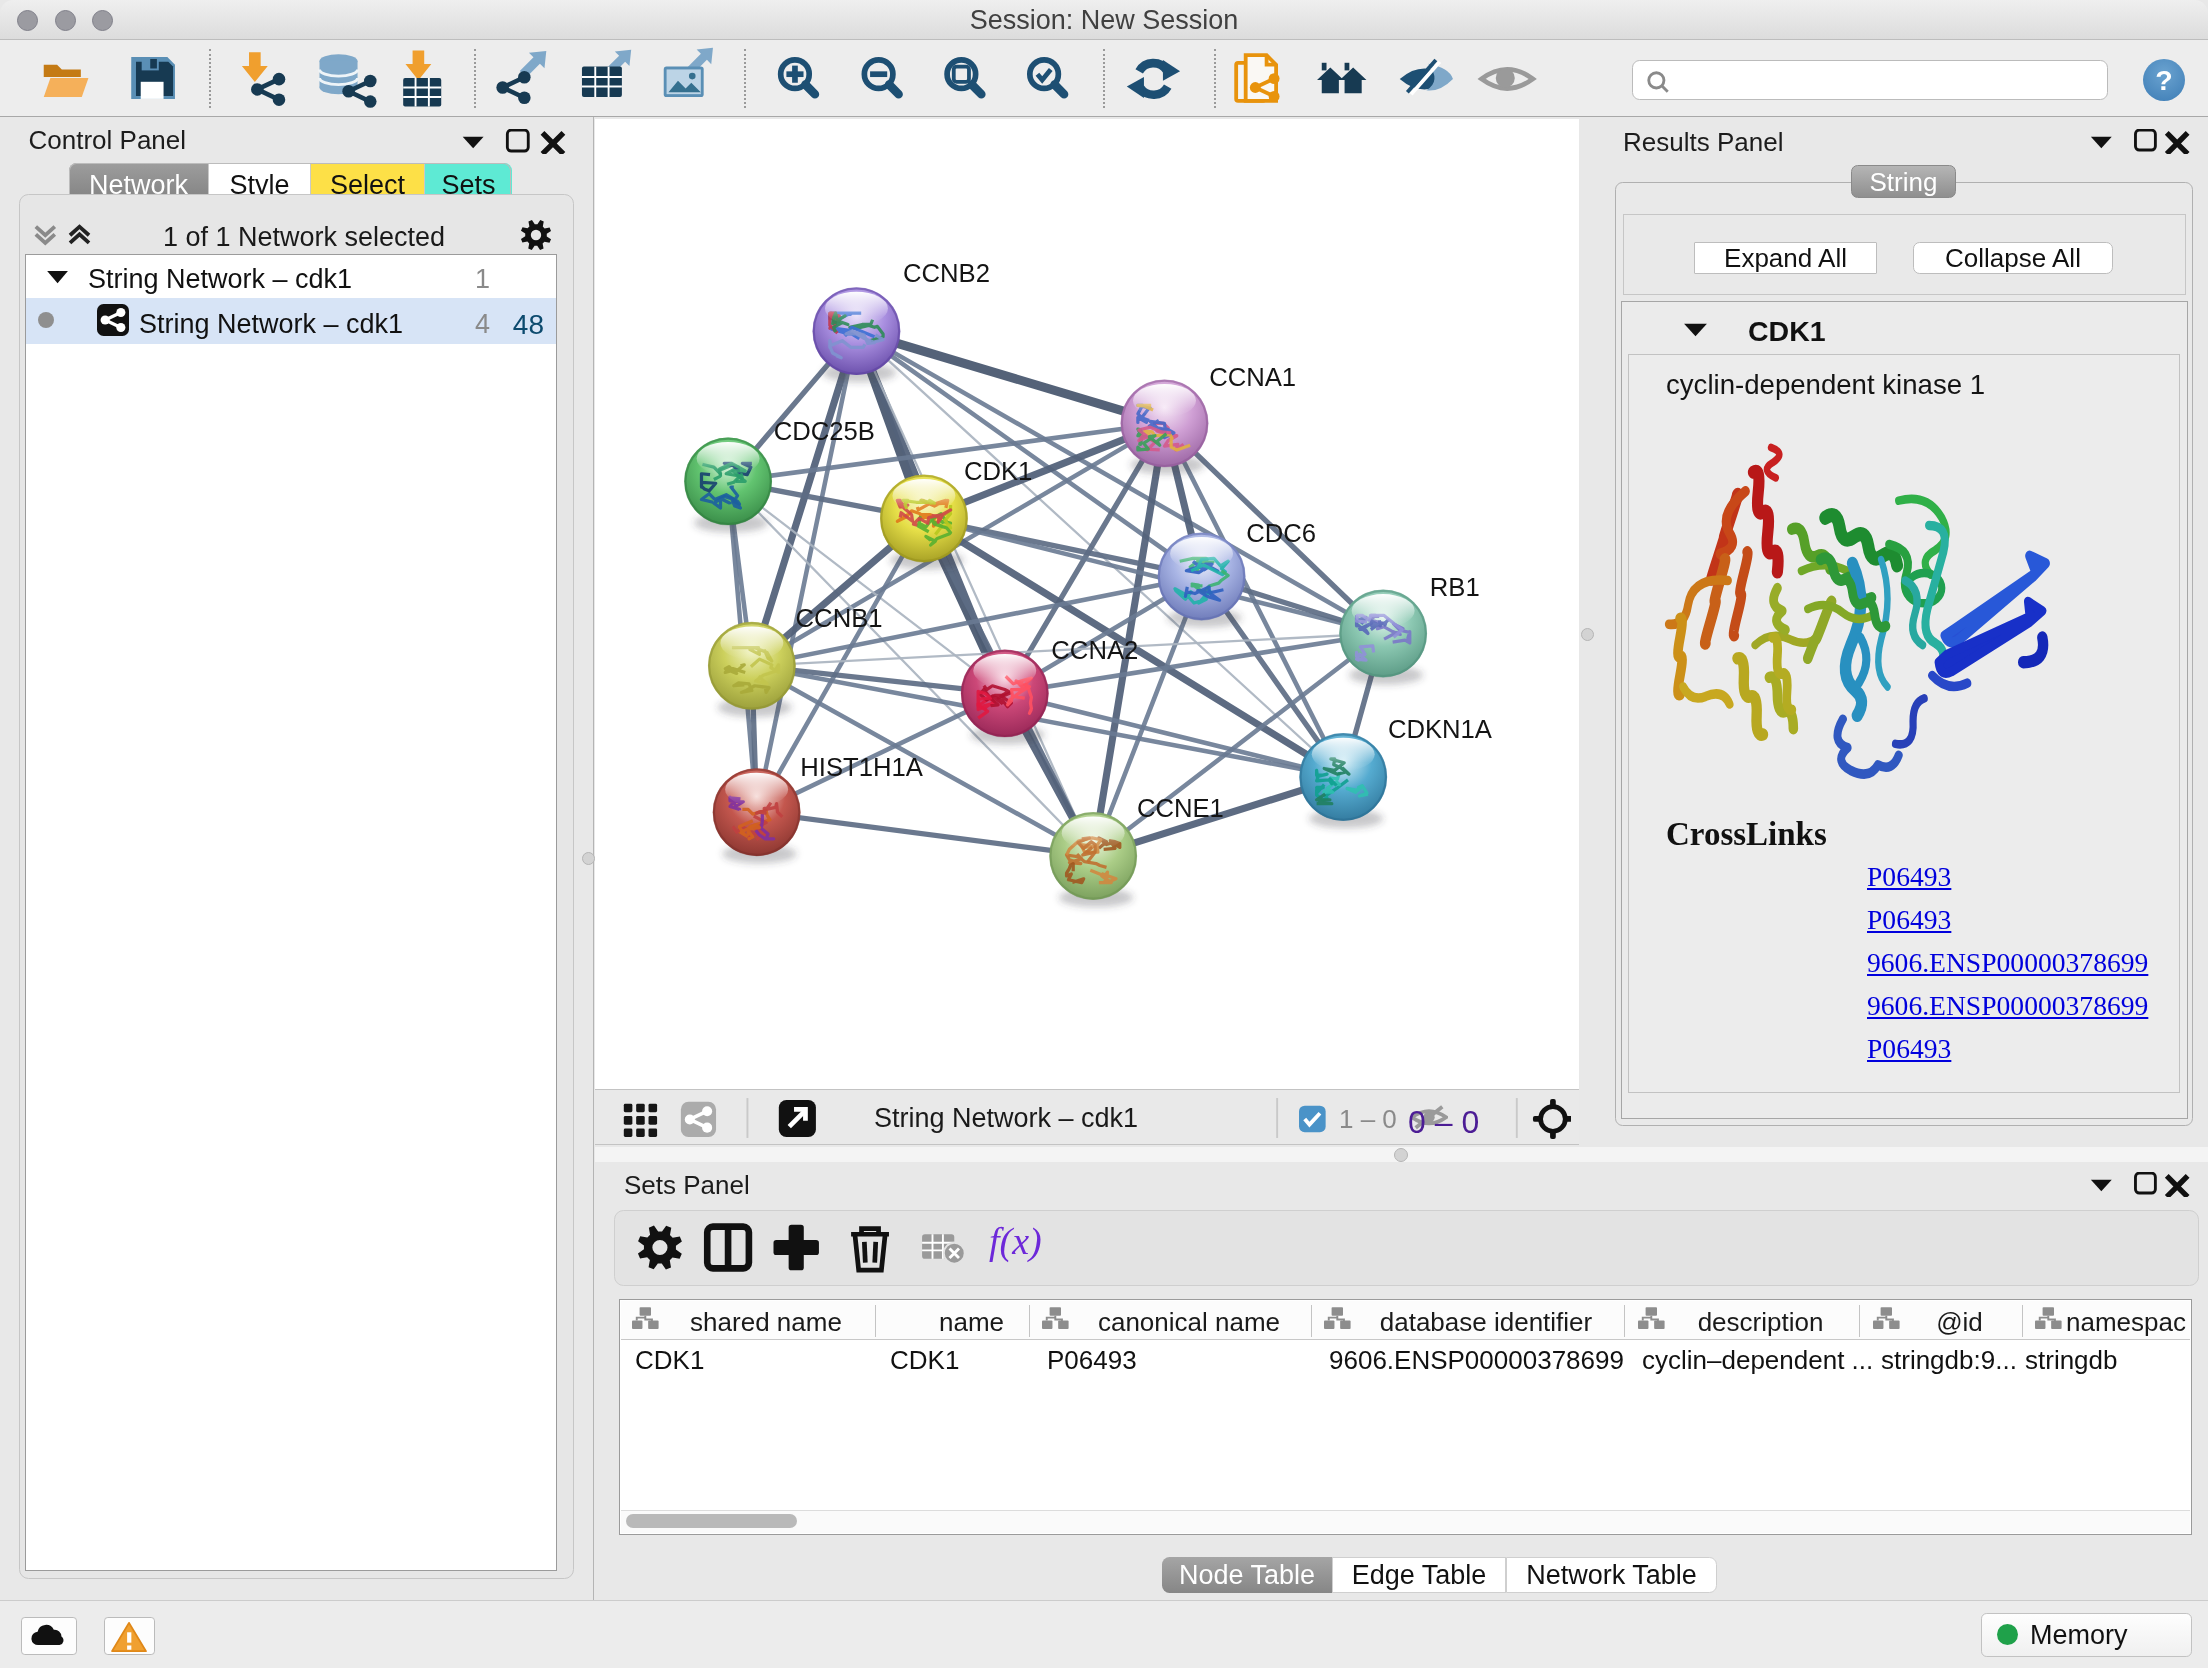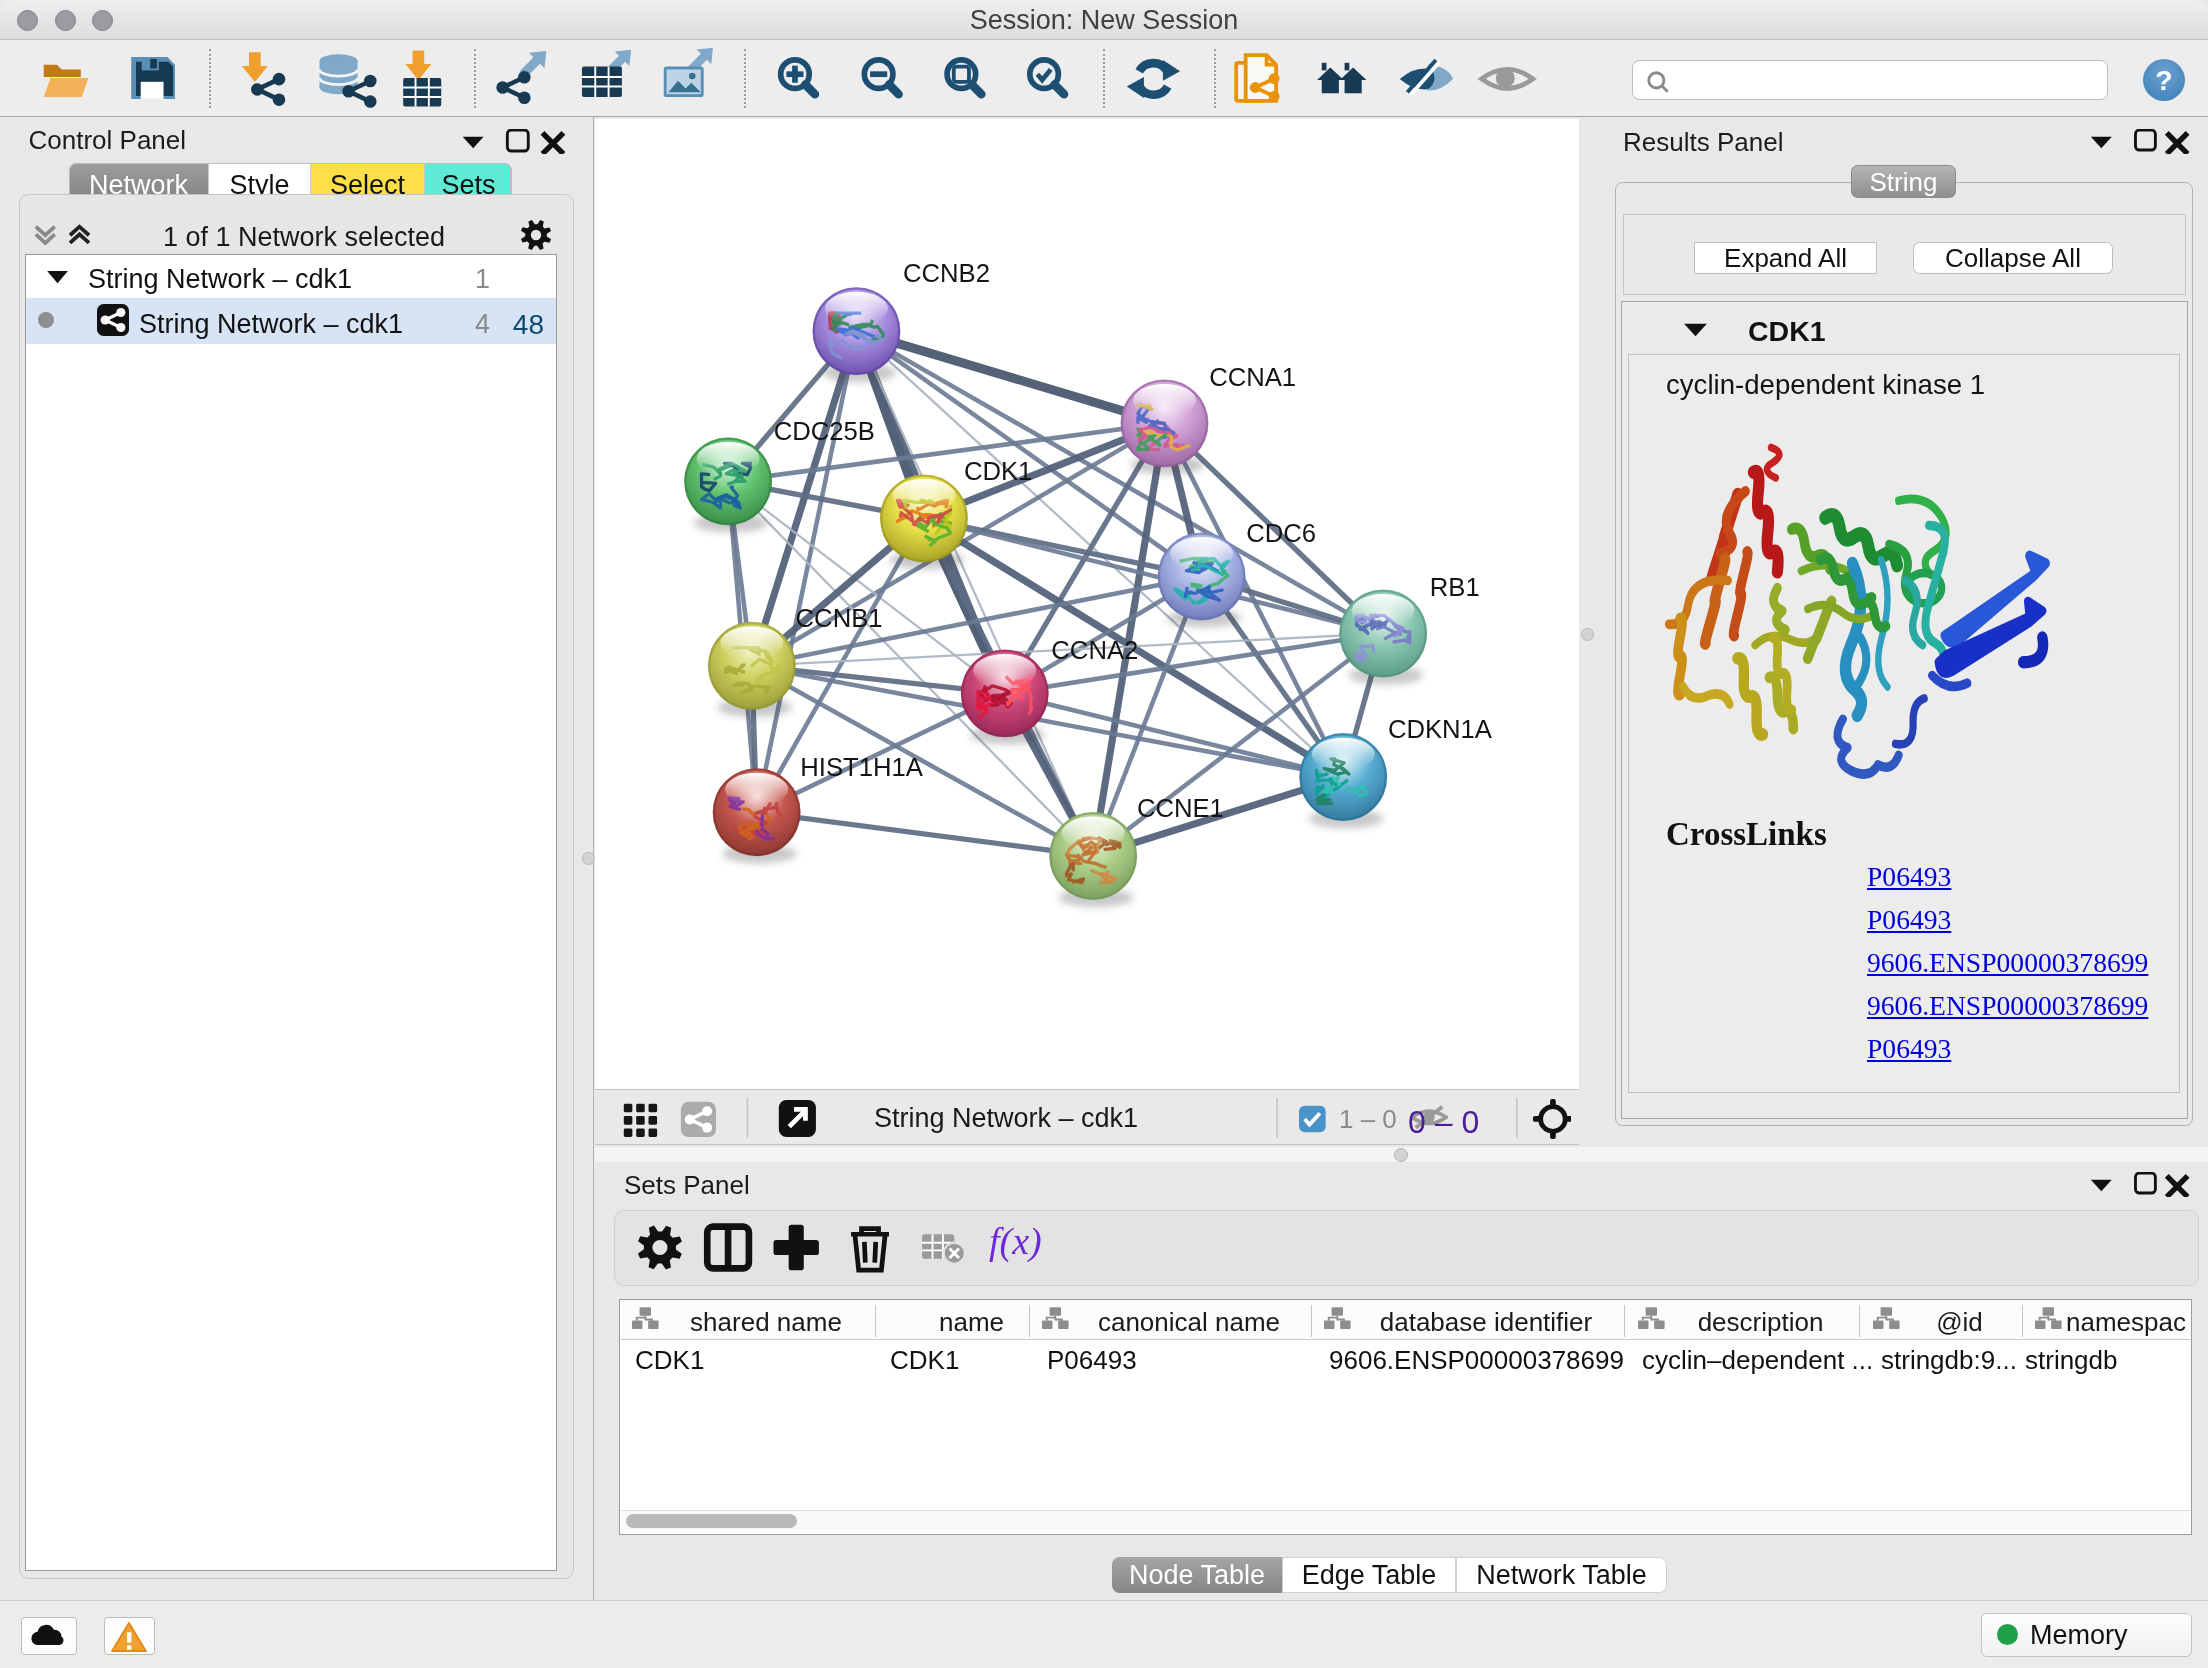--- a/index.html
+++ b/index.html
@@ -730,21 +730,21 @@
 <div class="abs" style="left:890px;top:1345px;font-size:26px;color:#111;white-space:nowrap">CDK1</div>
 <div class="abs" style="left:1047px;top:1345px;font-size:26px;color:#111;white-space:nowrap">P06493</div>
 <div class="abs" style="left:1329px;top:1345px;font-size:26px;color:#111;white-space:nowrap">9606.ENSP00000378699</div>
 <div class="abs" style="left:1642px;top:1345px;font-size:26px;color:#111;white-space:nowrap">cyclin–dependent ...</div>
 <div class="abs" style="left:1881px;top:1345px;font-size:26px;color:#111;white-space:nowrap">stringdb:9...</div>
 <div class="abs" style="left:2025px;top:1345px;font-size:26px;color:#111;white-space:nowrap">stringdb</div>
 
 <div class="abs" style="left:621px;top:1510px;width:1569px;height:23px;background:#fafafa;border-top:1px solid #dcdcdc"></div>
 <div class="abs" style="left:626px;top:1514px;width:171px;height:14.3px;border-radius:7.6px;background:#b9b9b9"></div>
 
-<div class="abs" style="left:1112px;top:1557px;width:555px;height:36px">
+<div class="abs" style="left:1162px;top:1557px;width:555px;height:36px">
  <div class="abs" style="left:0;width:170px;height:36px;background:linear-gradient(#a5a5a5,#868686);border-radius:7.6px 0 0 7.6px;color:#fff;font-size:27px;text-align:center;line-height:36px">Node Table</div>
  <div class="abs" style="left:170px;width:174px;height:36px;background:#fff;border:1px solid #cfcfcf;color:#111;font-size:27px;text-align:center;line-height:34px">Edge Table</div>
  <div class="abs" style="left:344px;width:211px;height:36px;background:#fff;border:1px solid #cfcfcf;border-radius:0 7.6px 7.6px 0;color:#111;font-size:27px;text-align:center;line-height:34px">Network Table</div>
 </div>
 
 <div class="abs" style="left:0;top:1600px;width:2208px;height:68px;background:#ececec;border-top:1.9px solid #cccccc"></div>
 <div class="abs" style="left:21px;top:1617px;width:56px;height:38px;background:#fdfdfd;border:1px solid #bbb;border-radius:3.8px"></div>
 <svg class="abs" style="left:28.5px;top:1624px" width="42" height="25" viewBox="0 0 44 26">
       <path d="M10 22 a7 7 0 0 1 -1 -14 a9 9 0 0 1 17 -2 a7 7 0 0 1 8 7 a5 5 0 0 1 -2 9 z" fill="#111"></path>
     </svg>

